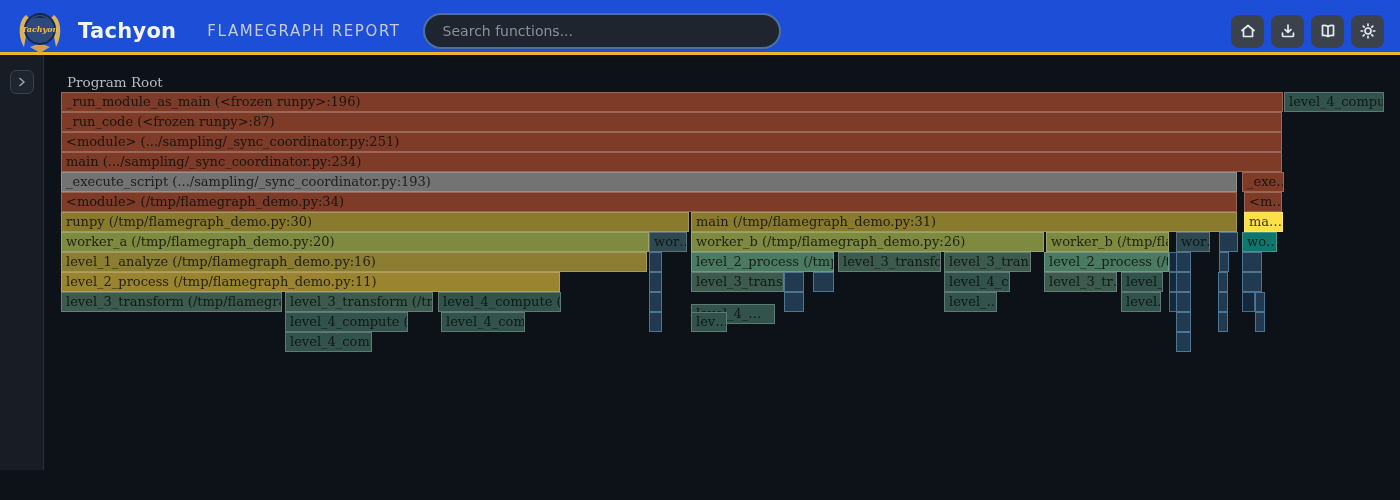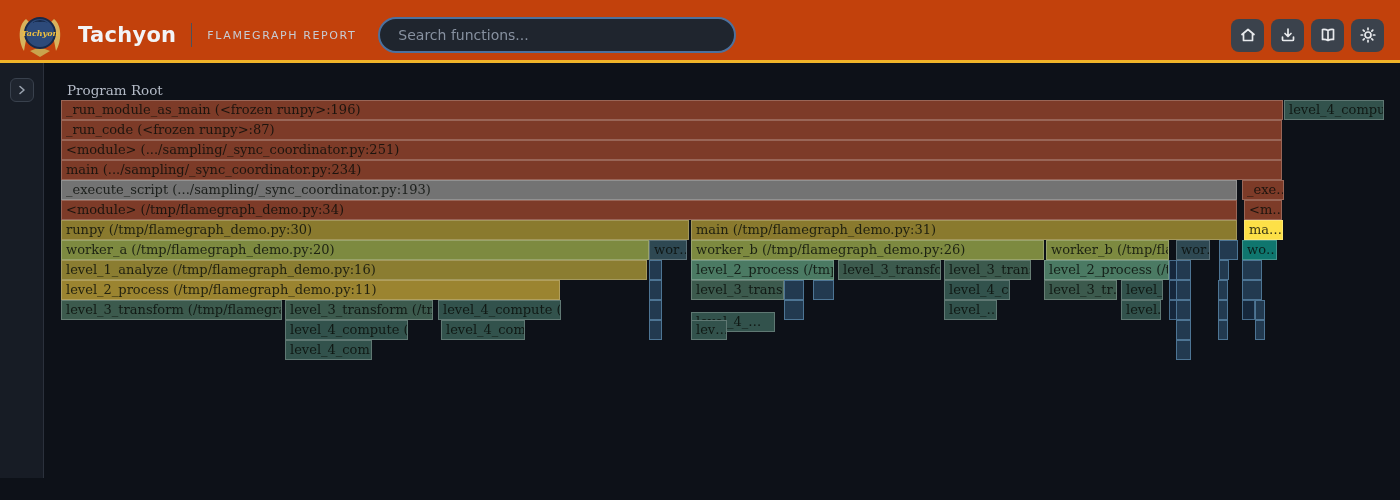--- a/index.html
+++ b/index.html
@@ -1,25 +1,25 @@
 <!DOCTYPE html>
 <html><head>
 <meta charset="utf-8">
 <style>
   * { margin:0; padding:0; box-sizing:border-box; }
   html,body { width:1400px; height:500px; overflow:hidden; background:#0d1118;
               font-family:"DejaVu Sans","Liberation Sans",sans-serif; }
 
   
-  .header { height:63px; background:#c2410c; border-bottom:3px solid #f0b429;
+  .header { height:55px; background:#1d4ed8; border-bottom:3px solid #f0b429;
             display:flex; align-items:center; padding:10px 16px 0 16px; }
   .logo { width:48px; height:48px; flex:0 0 48px; }
   .app-title { color:#f2f4f7; font-size:21px; font-weight:bold; margin-left:14px; letter-spacing:.3px; }
   .hdr-divider { width:1px; height:24px; background:#4a515c; margin:0 15px; }
-  .report-label { color:#c7ccd4; font-size:11px; letter-spacing:1.6px; }
+  .report-label { color:#c7ccd4; font-size:15px; letter-spacing:1.6px; }
   .search-pill { margin-left:22px; width:358px; height:36px; border:2px solid #4c719e;
                  border-radius:18px; background:#1f252e; color:#c7cdd6; font-size:14px;
                  padding:0 18px; outline:none; font-family:"DejaVu Sans","Liberation Sans",sans-serif; }
   .search-pill::placeholder { color:#8791a0; }
   .icon-group { margin-left:auto; display:flex; gap:7px; }
   .icon-btn { width:33px; height:33px; border-radius:8px; background:#3b424c; border:none;
               display:flex; align-items:center; justify-content:center; cursor:pointer; }
   .icon-btn svg { stroke:#e8eaed; fill:none; stroke-width:1.7; stroke-linecap:round; stroke-linejoin:round; }
 
   

